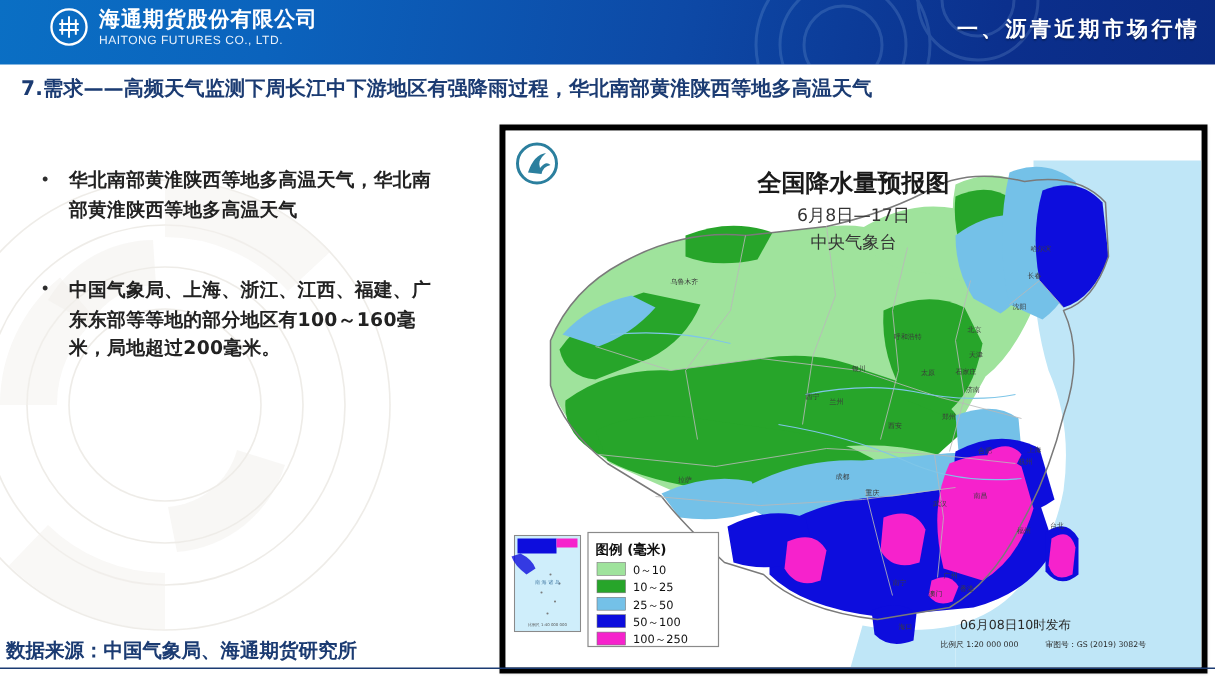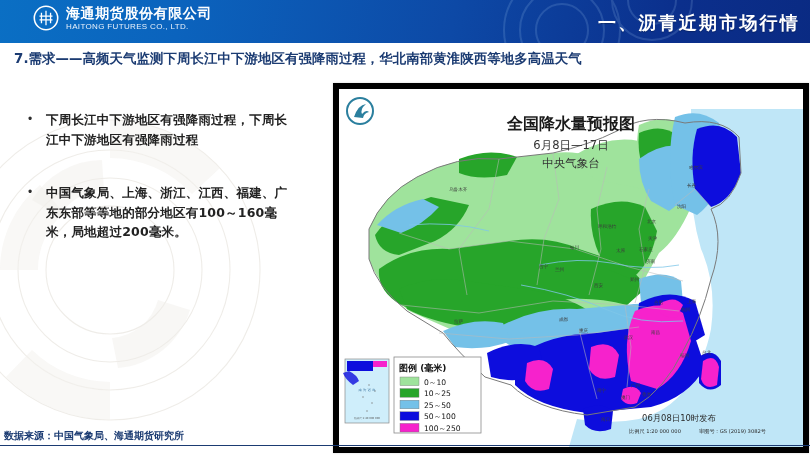--- a/index.html
+++ b/index.html
@@ -30,21 +30,21 @@
   #header-logo .mark{width:26px;height:26px;flex:0 0 26px;}
   #header-logo .txt{display:flex;flex-direction:column;line-height:1;}
   #header-logo .cn{
     color:#fff;font-size:14px;font-weight:bold;letter-spacing:.6px;
     font-family:"DejaVu Sans","Liberation Sans",sans-serif;
   }
   #header-logo .en{
     color:#e8f1fb;font-size:8px;letter-spacing:.35px;margin-top:3px;
   }
   #header-section-title{
-    position:absolute;right:22px;top:11px;color:#ffffff;font-size:18px;
+    position:absolute;right:22px;top:11px;color:#ffffff;font-size:14px;
     letter-spacing:2.2px;font-weight:bold;
     font-family:"DejaVu Sans","Liberation Sans",sans-serif;
     text-shadow:0 1px 1px rgba(0,0,0,.25);
   }
   
   #slide-title{
     position:absolute;left:14px;top:50px;right:10px;
     color:#1b3b72;font-size:13.4px;font-weight:bold;letter-spacing:.1px;
     font-family:"DejaVu Sans","Liberation Sans",sans-serif;
     white-space:nowrap;z-index:4;
@@ -58,21 +58,21 @@
     flex:0 0 6px;color:#2d2d2d;font-size:12px;line-height:19px;
   }
   .bullet-text{
     color:#222222;font-size:12.5px;line-height:19.5px;font-weight:bold;
     font-family:"DejaVu Sans","Liberation Sans",sans-serif;
     letter-spacing:.2px;
   }
   
   #map-panel{
     position:absolute;left:333px;top:83px;width:464px;height:358px;
-    background:#ffffff;border:6px solid #000000;
+    background:#ffffff;border:4px solid #000000;
     box-shadow:0 0 2px rgba(0,0,0,.18);
     z-index:4;overflow:hidden;
   }
   #map-svg{display:block;width:464px;height:358px;}
   .map-title{
     font-family:"DejaVu Sans","Liberation Sans",sans-serif;
     font-weight:bold;fill:#1a1a1a;
   }
   .map-sub{font-family:"DejaVu Sans","Liberation Sans",sans-serif;fill:#333;}
   .city-lbl{font-family:"DejaVu Sans","Liberation Sans",sans-serif;fill:#3b3b3b;font-size:4.6px;}
@@ -81,21 +81,21 @@
   .foot-lbl{font-family:"DejaVu Sans","Liberation Sans",sans-serif;fill:#2a2a2a;}
   
   #page-number{
     position:absolute;right:6px;bottom:10px;color:#4b6fa8;font-size:11px;z-index:2;
   }
   
   #footer-rule{
     position:absolute;left:0;bottom:9px;width:810px;height:1.5px;background:#1b3b72;z-index:4;
   }
   #footer-source{
-    position:absolute;left:4px;bottom:12px;color:#1b3b72;font-size:10px;font-weight:bold;
+    position:absolute;left:4px;bottom:12px;color:#1b3b72;font-size:13px;font-weight:bold;
     font-family:"DejaVu Sans","Liberation Sans",sans-serif;z-index:5;
   }
 </style>
 </head>
 <body>
 
 <svg id="slide-watermark" viewBox="0 0 340 400">
   <g fill="none" stroke="#c9c2b4" stroke-width="1.1">
     <circle cx="170" cy="210" r="150"></circle>
     <circle cx="170" cy="210" r="120"></circle>
@@ -134,21 +134,21 @@
     </div>
   </div>
   <div id="header-section-title">一、沥青近期市场行情</div>
 </div>
 
 <div id="slide-title">7.需求——高频天气监测下周长江中下游地区有强降雨过程，华北南部黄淮陕西等地多高温天气</div>
 
 <div id="bullet-list">
   <div class="bullet-item">
     <span class="bullet-dot">•</span>
-    <span class="bullet-text">下周长江中下游地区有强降雨过程，下周长江中下游地区有强降雨过程</span>
+    <span class="bullet-text">华北南部黄淮陕西等地多高温天气，华北南部黄淮陕西等地多高温天气</span>
   </div>
   <div class="bullet-item">
     <span class="bullet-dot">•</span>
     <span class="bullet-text">中国气象局、上海、浙江、江西、福建、广东东部等等地的部分地区有100～160毫米，局地超过200毫米。</span>
   </div>
 </div>
 
 <div id="map-panel">
   <svg id="map-svg" viewBox="0 0 464 358">
     <rect x="0" y="0" width="464" height="358" fill="#ffffff"></rect>

